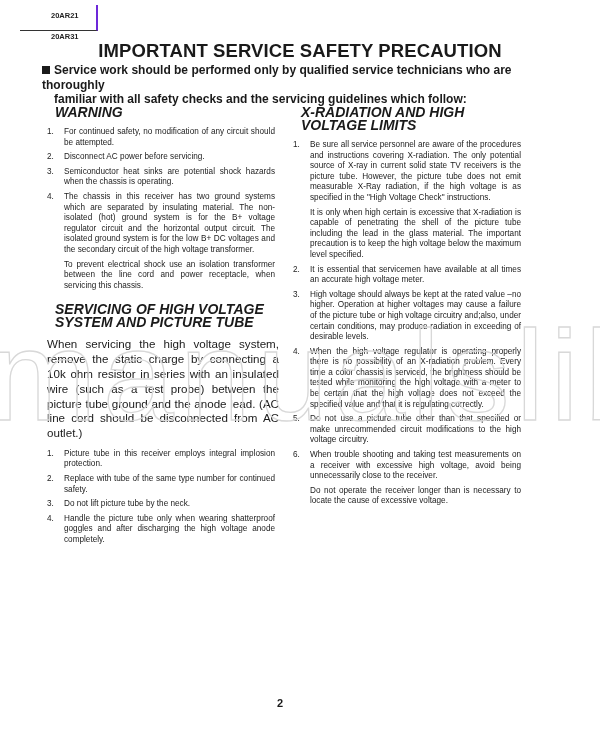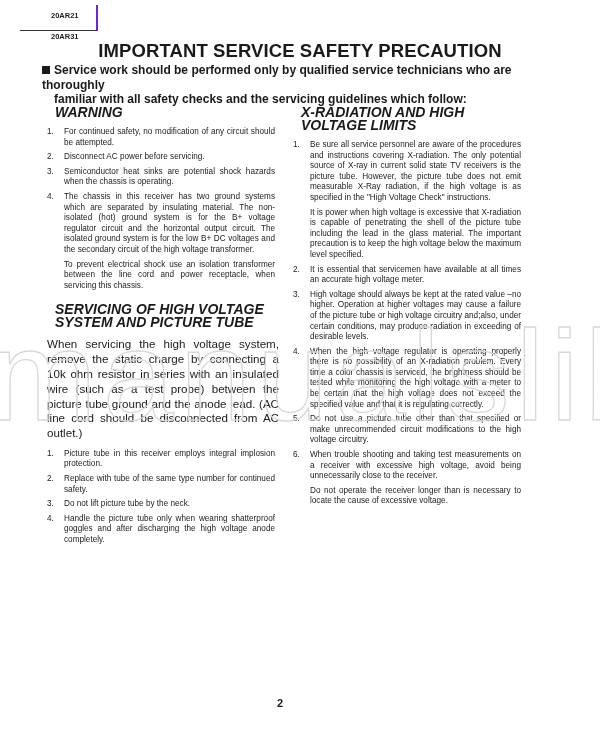--- a/index.html
+++ b/index.html
@@ -87,21 +87,21 @@
     </li>
   </ol>
 </div>
 
 <div class="col right">
   <h2>X-RADIATION AND HIGH VOLTAGE LIMITS</h2>
   <ol class="xray-list">
     <li>
       <span class="num">1.</span>
       <p>Be sure all service personnel are aware of the procedures and instructions covering X-radiation. The only potential source of X-ray in current solid state TV receivers is the picture tube. However, the picture tube does not emit measurable X-Ray radiation, if the high voltage is as specified in the "High Voltage Check" instructions.</p>
-      <p>It is power when high voltage is excessive that X-radiation is capable of penetrating the shell of the picture tube including the lead in the glass material. The important precaution is to keep the high voltage below the maximum level specified.</p>
+      <p>It is only when high certain is excessive that X-radiation is capable of penetrating the shell of the picture tube including the lead in the glass material. The important precaution is to keep the high voltage below the maximum level specified.</p>
     </li>
     <li>
       <span class="num">2.</span>
       <p>It is essential that servicemen have available at all times an accurate high voltage meter.</p>
     </li>
     <li>
       <span class="num">3.</span>
       <p>High voltage should always be kept at the rated value –no higher. Operation at higher voltages may cause a failure of the picture tube or high voltage circuitry and;also, under certain conditions, may produce radiation in exceeding of desirable levels.</p>
     </li>
     <li>

